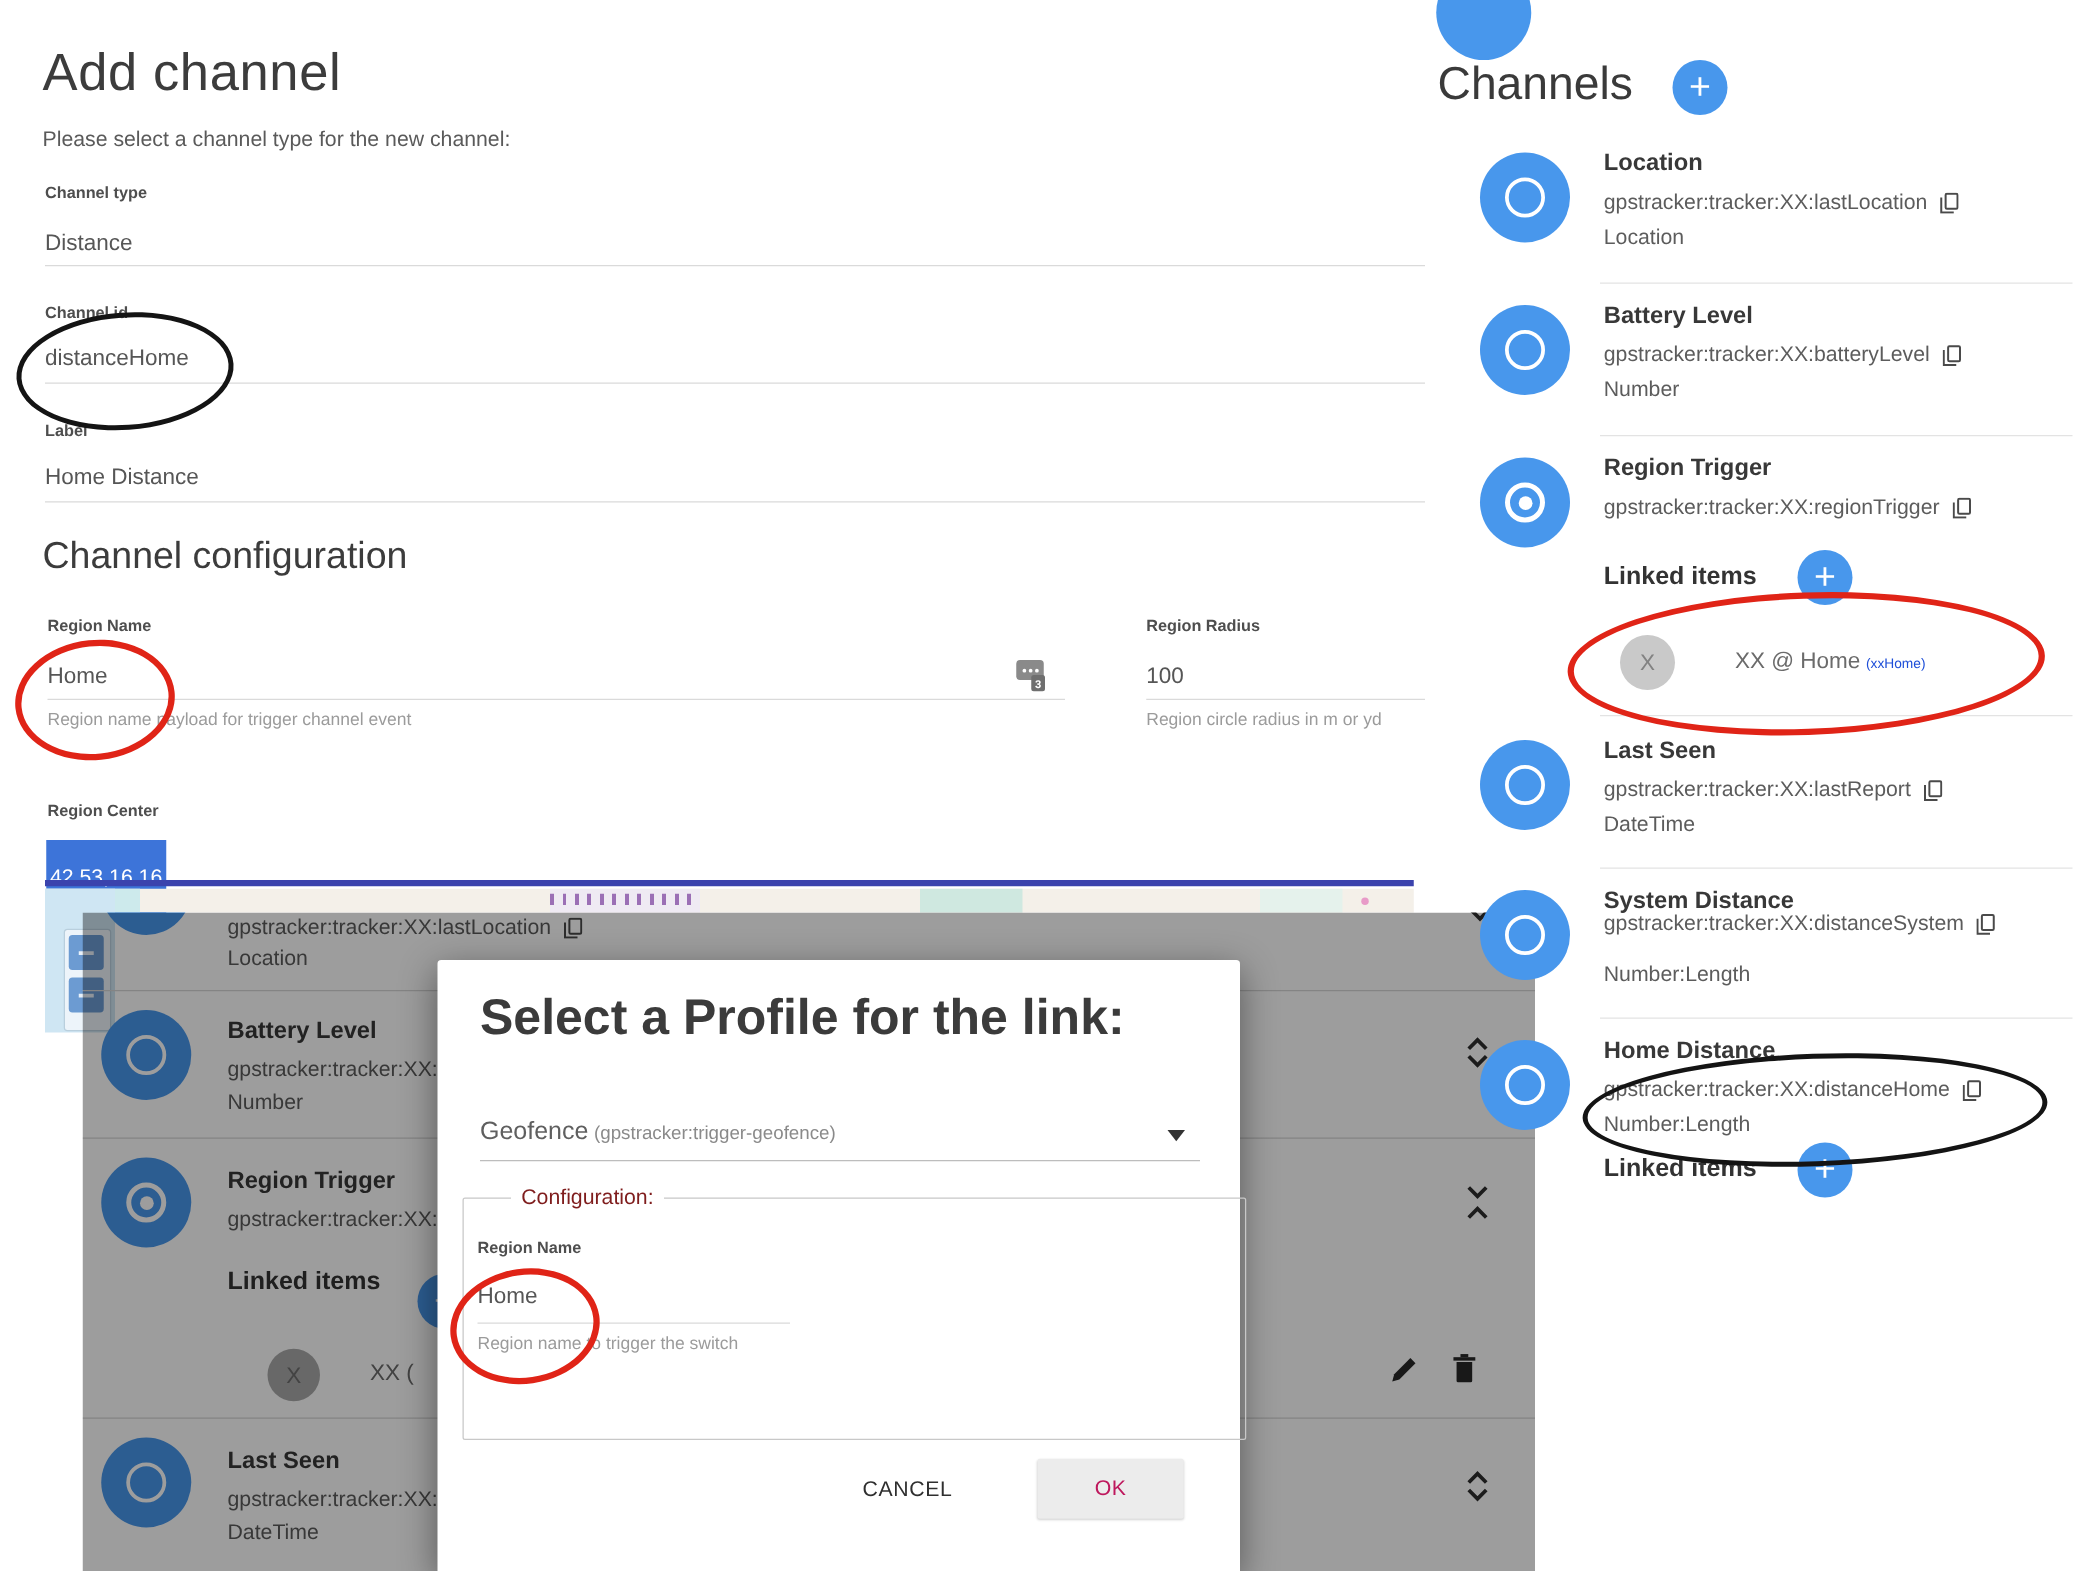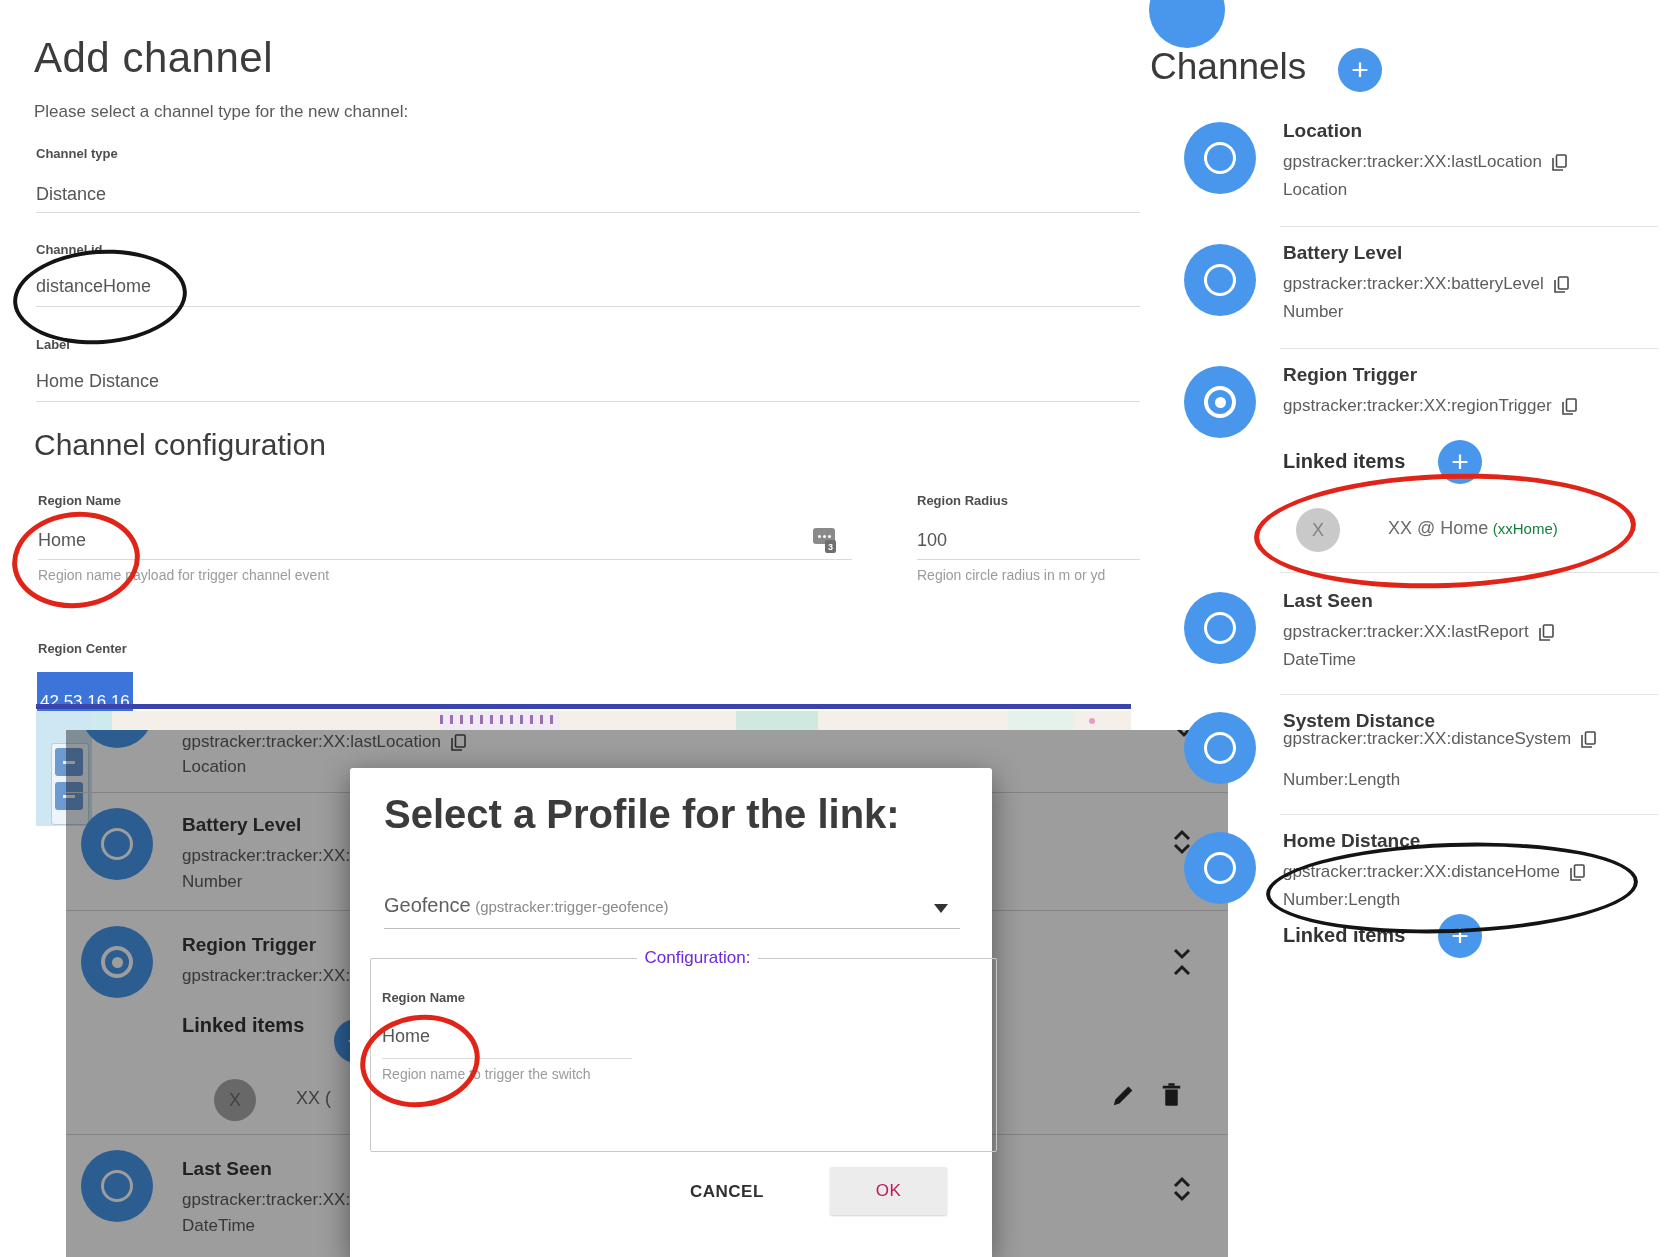--- a/index.html
+++ b/index.html
@@ -26,37 +26,37 @@
   .avatar{width:72px;height:72px;border-radius:50%;background:#4897ec;display:flex;align-items:center;justify-content:center;}
   .ring{width:26px;height:26px;border:3px solid #fff;border-radius:50%;}
   .trig{width:24px;height:24px;border:4px solid #fff;border-radius:50%;display:flex;align-items:center;justify-content:center;}
   .trig .dot{width:11px;height:11px;background:#fff;border-radius:50%;}
   .plus-btn{width:44px;height:44px;border-radius:50%;background:#4897ec;color:#fff;
     display:flex;align-items:center;justify-content:center;font-size:30px;font-weight:300;line-height:1;}
   .divider{height:1px;background:#e3e3e3;}
   .linked-h{font-size:20px;font-weight:bold;color:#333;}
   .chip{border-radius:50%;background:#c9c9c9;color:#828282;display:flex;align-items:center;justify-content:center;font-size:18px;}
   .linked-name{font-size:18px;color:#6b6b6b;}
-  .linked-id{font-size:15px;color:#15803d;}
+  .linked-id{font-size:11px;color:#1d4ed8;}
   
   #overlay{left:66px;top:730px;width:1162px;height:527px;overflow:hidden;}
   #overlay .dimmer{position:absolute;left:0;top:0;right:0;bottom:0;background:rgba(0,0,0,.385);z-index:2;}
   #overlay .content{position:absolute;left:0;top:0;right:0;bottom:0;z-index:1;}
   #overlay .divider{background:#d6d6d6;}
   
   #modal{left:350px;top:768px;width:642px;height:489px;background:#fff;z-index:8;
     border-radius:3px 3px 0 0;box-shadow:0 8px 30px rgba(0,0,0,.45);}
   .m-title{font-size:40px;font-weight:700;color:#3b3b3b;}
   .m-sel-name{font-size:20px;color:#5f5f5f;}
   .m-sel-uid{font-size:15px;color:#8a8a8a;}
   .caret{width:0;height:0;border-left:7px solid transparent;border-right:7px solid transparent;border-top:9px solid #333;}
   fieldset.cfg{position:absolute;left:370px;top:948px;width:601px;height:186px;margin:0;
     border:1px solid #c8c8c8;border-radius:2px;z-index:9;}
-  fieldset.cfg legend{margin-left:14px;padding:0 8px;font-size:17px;color:#6d28d9;text-align:center;}
-  .btn-flat{font-size:17px;color:#2f2f2f;letter-spacing:.5px;font-weight:bold;}
+  fieldset.cfg legend{margin-left:26px;padding:0 8px;font-size:17px;color:#7f1d1d;}
+  .btn-flat{font-size:17px;color:#2f2f2f;letter-spacing:.5px;}
   .btn-raised{width:117px;height:48px;background:#ececec;border-radius:2px;display:flex;align-items:center;
     justify-content:center;font-size:17px;color:#be185d;letter-spacing:.5px;box-shadow:0 1px 2px rgba(0,0,0,.18);}
   
   .ellipse{border-radius:50%;z-index:10;pointer-events:none;}
   .ellipse.red{border:5px solid #e02417;}
   .ellipse.black{border:4px solid #141414;}
   
   .unfold{display:flex;flex-direction:column;align-items:center;gap:2px;}
   .mapstrip span{position:absolute;top:0;height:100%;}
   .z5{z-index:5;}

